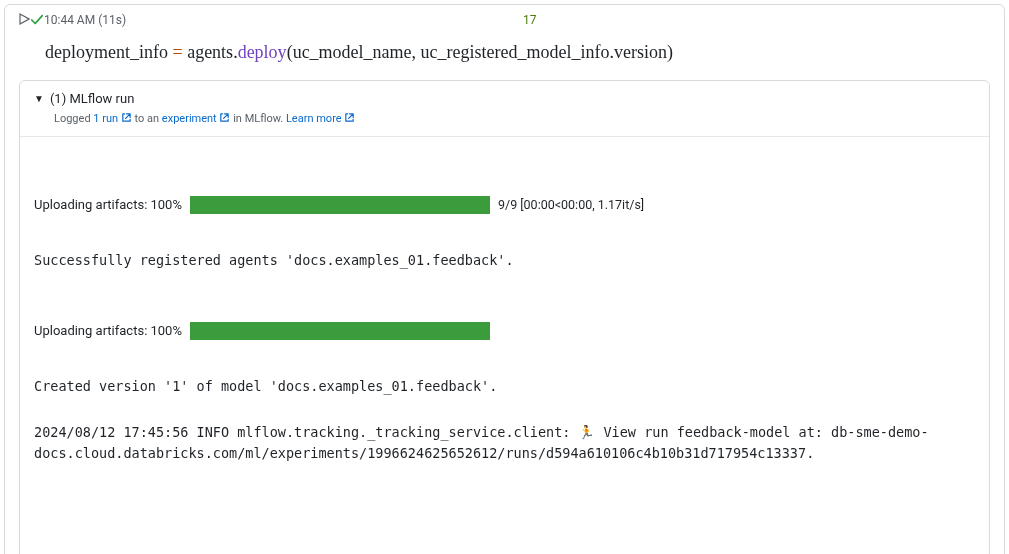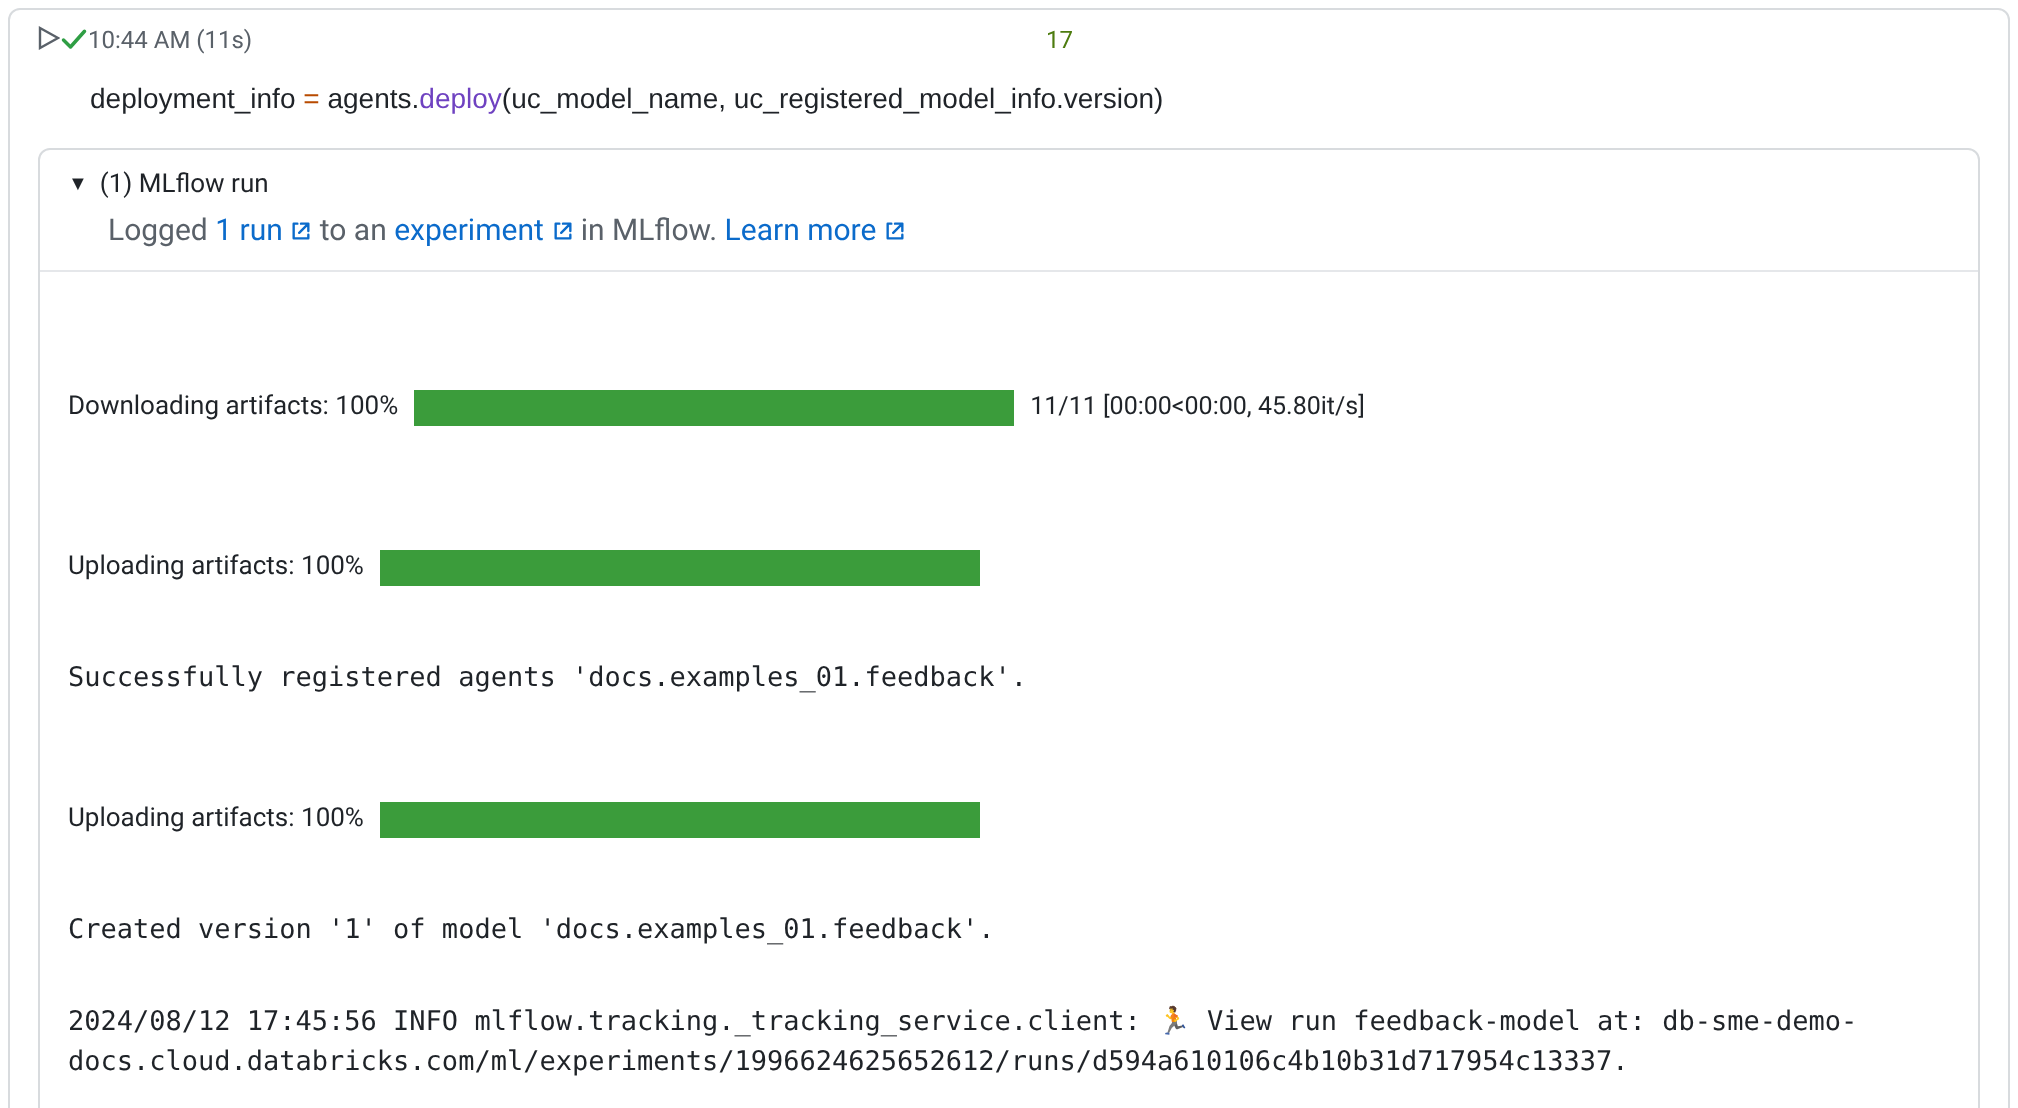--- a/index.html
+++ b/index.html
@@ -4,28 +4,28 @@
 <style>
   html,body{margin:0;padding:0;font-family:-apple-system,BlinkMacSystemFont,"Segoe UI",Roboto,sans-serif;font-size:13px;color:#1f2328;background:#fff}
   .cell{border:1px solid #d8dbde;border-radius:6px;margin:4px;overflow:hidden}
   .cell-header{display:flex;padding:8px 14px;gap:0;position:relative}
   .run-btn{color:#5a6169;cursor:pointer}
   .run-btn svg{display:block}
   .check{color:#2f9e44;display:inline-flex;align-items:center}
   .check svg{display:block}
   .time{color:#5a6169;font-size:12px}
   .exec-count{position:absolute;left:518px;top:8px;color:#4d7c0f;font-size:12px}
-  .code-area{padding:4px 40px 14px 40px;font-family:Liberation Sans, sans-serif;font-size:14px;line-height:1.5;white-space:pre;color:#1f2328}
+  .code-area{padding:4px 40px 14px 40px;font-family:Liberation Serif, serif;font-size:18px;line-height:1.5;white-space:pre;color:#1f2328}
   .tk-kw{color:#b84b00}
   .tk-fn{color:#6f42c1}
   .output-wrap{border:1px solid #d8dbde;border-radius:6px;margin:0 14px 14px 14px;overflow:hidden}
   .mlflow-bar{border-bottom:1px solid #e5e7ea;padding:10px 14px}
   .mlflow-bar .row1{display:flex;align-items:center;gap:6px;font-size:13px;color:#1f2328;cursor:pointer}
   .caret{display:inline-block;transform:rotate(0deg);font-size:10px;color:#1f2328}
-  .mlflow-bar .row2{padding:6px 0 0 20px;font-size:15px;color:#5a6169}
+  .mlflow-bar .row2{padding:6px 0 0 20px;font-size:11px;color:#5a6169}
   .link{color:#0b6bcb;text-decoration:none;cursor:pointer}
   .linkwrap{white-space:nowrap}
   .ext-icon{display:inline-block;vertical-align:-1px}
   .ext-icon svg{display:inline-block}
   .output-body{padding:10px 14px 14px 14px;font-family:ui-monospace,SFMono-Regular,Menlo,Consolas,monospace;font-size:13.5px;line-height:1.55;color:#1f2328;white-space:pre-wrap;word-break:break-word}
   .progress-row{display:flex;align-items:center;gap:8px;margin:6px 0 12px 0;white-space:nowrap}
   .progress-label{font-family:-apple-system,BlinkMacSystemFont,"Segoe UI",Roboto,sans-serif;font-size:13px}
   .bar{width:300px;height:18px;background:#3b9c3b}
   .progress-stats{font-family:-apple-system,BlinkMacSystemFont,"Segoe UI",Roboto,sans-serif;font-size:12.5px;color:#1f2328}
   .log-line{margin:2px 0}
@@ -65,27 +65,23 @@
               </svg></span></span><span> to an </span><span class="linkwrap"><a class="link">experiment</a> <span class="ext-icon"><svg width="11" height="11" viewBox="0 0 12 12">
                 <path d="M4 2 H2 V10 H10 V8 M6 2 H10 V6 M10 2 L5 7" fill="none" stroke="#0b6bcb" stroke-width="1.3" stroke-linecap="round" stroke-linejoin="round"></path>
               </svg></span></span><span> in MLflow. </span><span class="linkwrap"><a class="link">Learn more</a> <span class="ext-icon"><svg width="11" height="11" viewBox="0 0 12 12">
                 <path d="M4 2 H2 V10 H10 V8 M6 2 H10 V6 M10 2 L5 7" fill="none" stroke="#0b6bcb" stroke-width="1.3" stroke-linecap="round" stroke-linejoin="round"></path>
               </svg></span></span>
       </div>
     </div>
 
     <div class="output-body">
       <div class="progress-row">
-        <span class="progress-label">Downloading artifacts: 100%</span>
-        <span class="bar"></span>
-        <span class="progress-stats">11/11 [00:00&lt;00:00, 45.80it/s]</span>
-      </div>
-      <div class="progress-row">
         <span class="progress-label">Uploading artifacts: 100%</span>
         <span class="bar"></span>
+        <span class="progress-stats">9/9 [00:00&lt;00:00,  1.17it/s]</span>
       </div>
 <div class="log-line">Successfully registered agents 'docs.examples_01.feedback'.</div>
       <div class="progress-row">
         <span class="progress-label">Uploading artifacts: 100%</span>
         <span class="bar"></span>
       </div>
 <div class="log-line">Created version '1' of model 'docs.examples_01.feedback'.</div>
 <div class="log-line">2024/08/12 17:45:56 INFO mlflow.tracking._tracking_service.client: 🏃 View run feedback-model at: db-sme-demo-docs.cloud.databricks.com/ml/experiments/1996624625652612/runs/d594a610106c4b10b31d717954c13337.</div>
 
 

